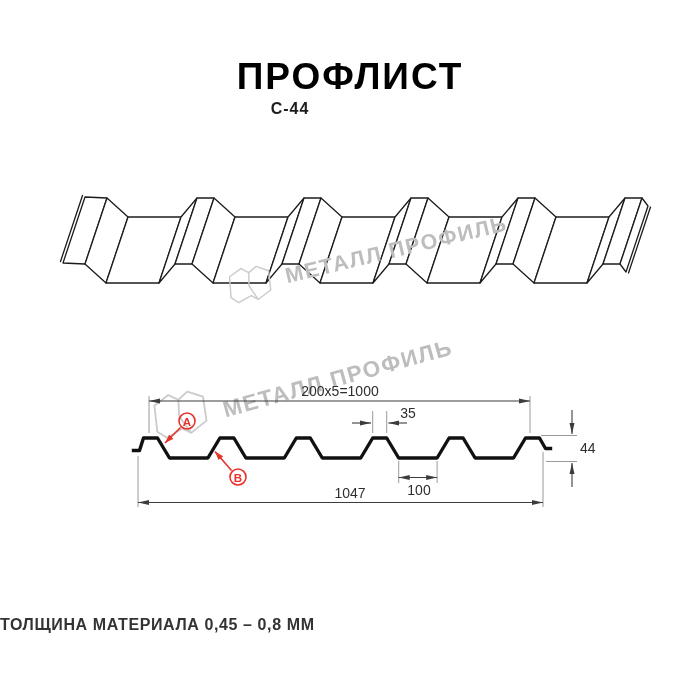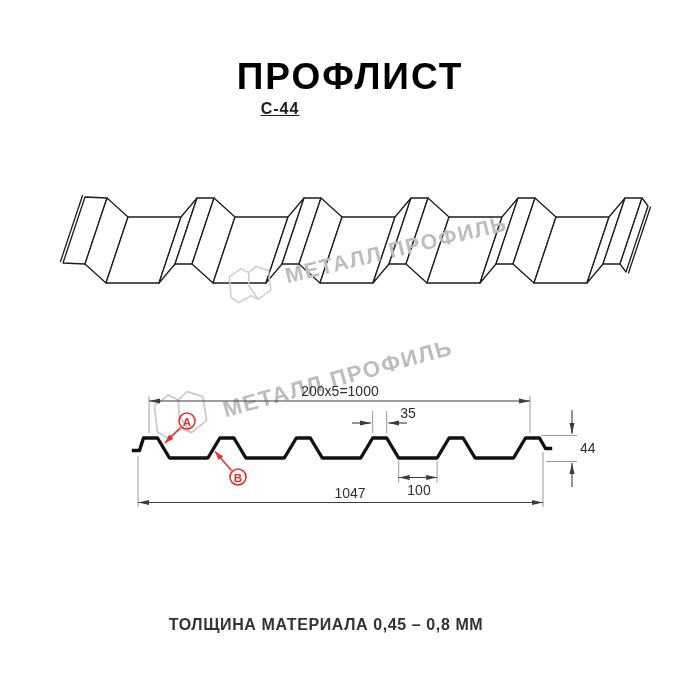--- a/index.html
+++ b/index.html
@@ -1,23 +1,23 @@
 <!DOCTYPE html>
 <html><head>
 <meta charset="utf-8">
 <style>
   html,body{margin:0;padding:0;}
   body{width:700px;height:700px;position:relative;background:#ffffff;overflow:hidden;
        font-family:"Liberation Sans", sans-serif;}
   .abs{position:absolute;}
   #title{top:56px;left:0;width:700px;text-align:center;
          font-size:37px;font-weight:700;letter-spacing:2px;color:#000000;}
-  #subtitle{top:100px;left:0;width:560px;text-align:center;
-            font-size:16px;font-weight:700;letter-spacing:1px;color:#1c1c1c;text-decoration:underline;}
-  #footer{top:616px;left:0;width:652px;text-align:center;
+  #subtitle{top:100px;left:10px;width:560px;text-align:center;
+            font-size:16px;font-weight:700;letter-spacing:1px;color:#1c1c1c;}
+  #footer{top:616px;left:0;width:652px;
           font-size:16px;font-weight:700;letter-spacing:0.6px;color:#333333;}
   svg{position:absolute;top:0;left:0;}
   #sheet3d path{fill:#ffffff;stroke:#1c1c1c;stroke-width:1.3;stroke-linejoin:round;}
   #sheet3d line{stroke:#1c1c1c;stroke-width:1.3;stroke-linecap:round;}
   #sectionProfile{fill:none;stroke:#111111;stroke-width:3.4;stroke-linejoin:round;stroke-linecap:square;}
   .ext{stroke:#8f8f8f;stroke-width:0.9;}
   .dim{stroke:#3c3c3c;stroke-width:1.1;}
   .dimlabel{fill:#2e2e2e;font-size:14px;font-family:"Liberation Sans",sans-serif;}
   .wmlogo path{fill:none;stroke:#cbcbcb;stroke-width:3;stroke-linejoin:round;}
   .wmtext{fill:#bdbdbd;font-weight:700;letter-spacing:1.5px;}

